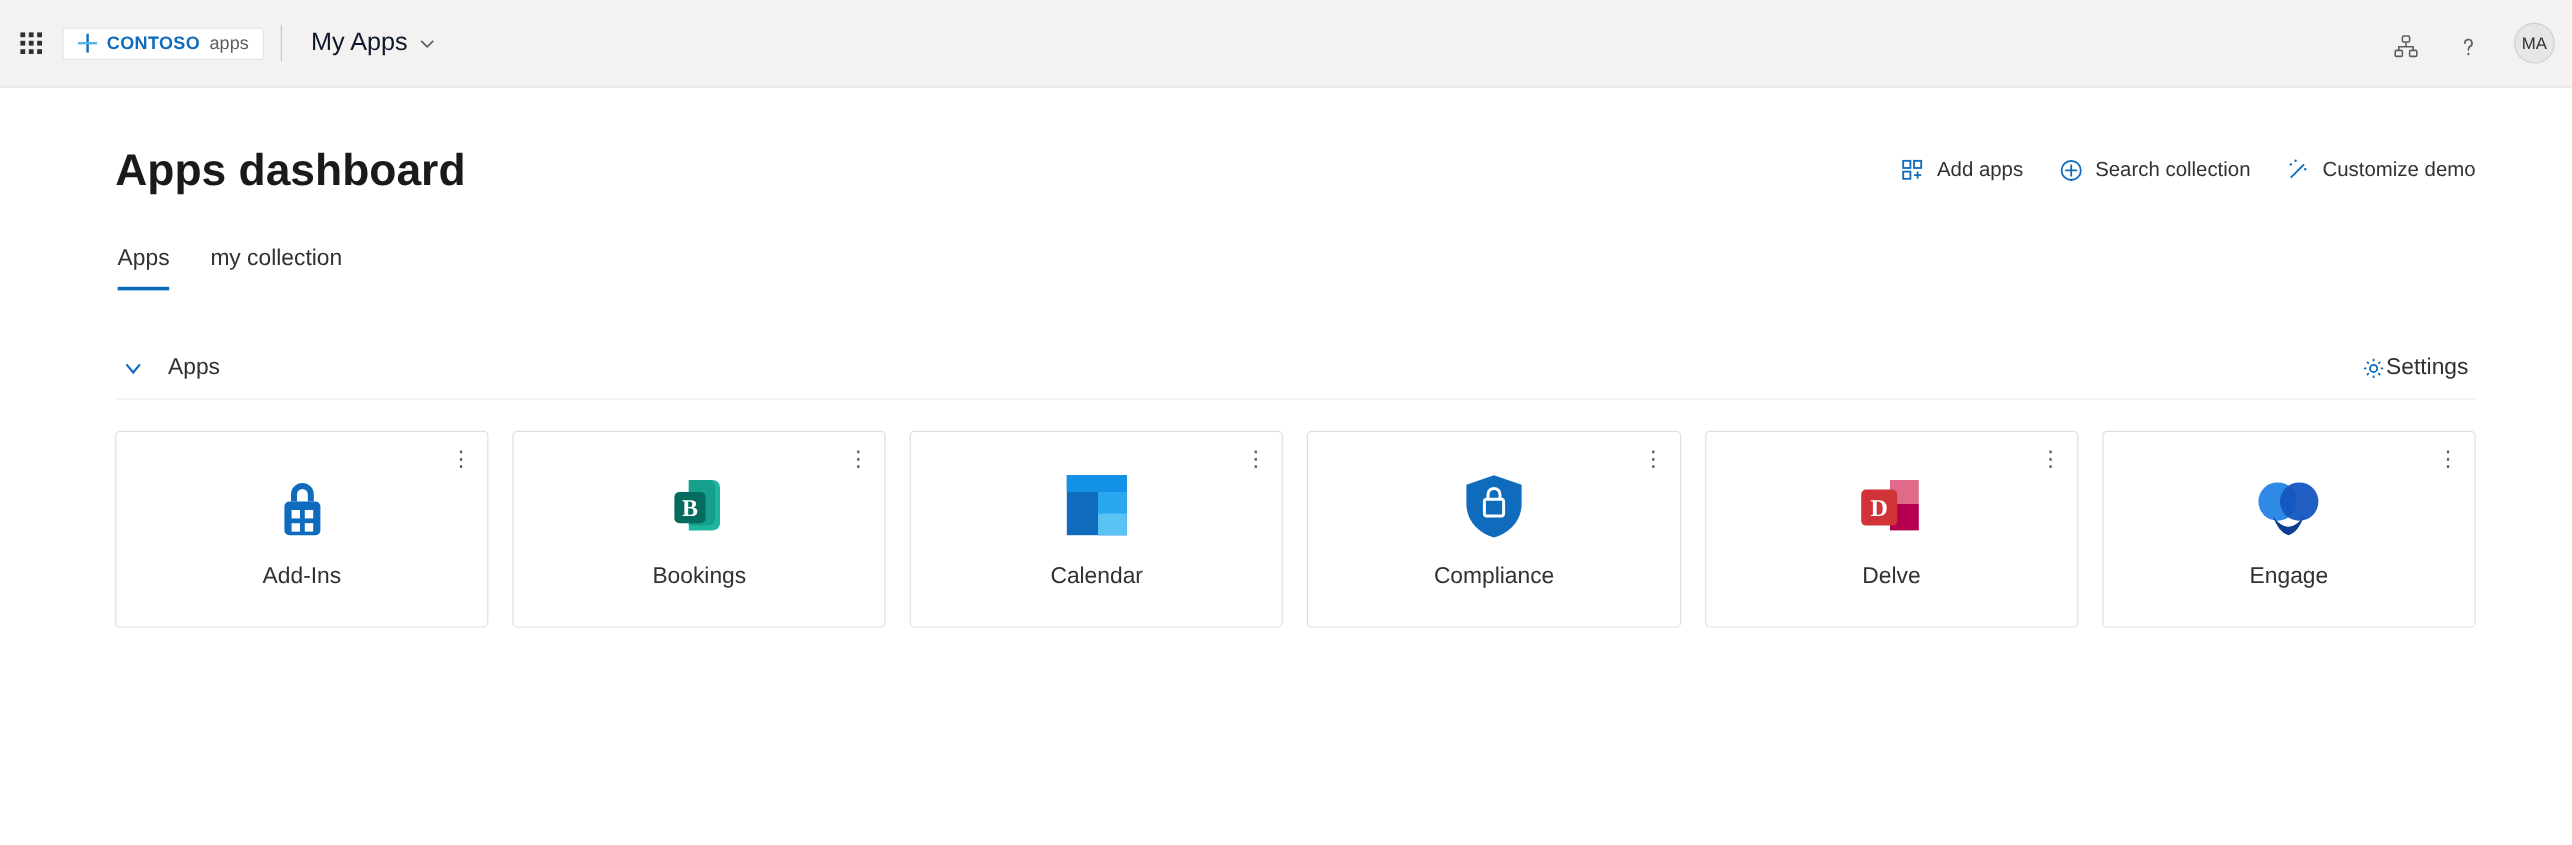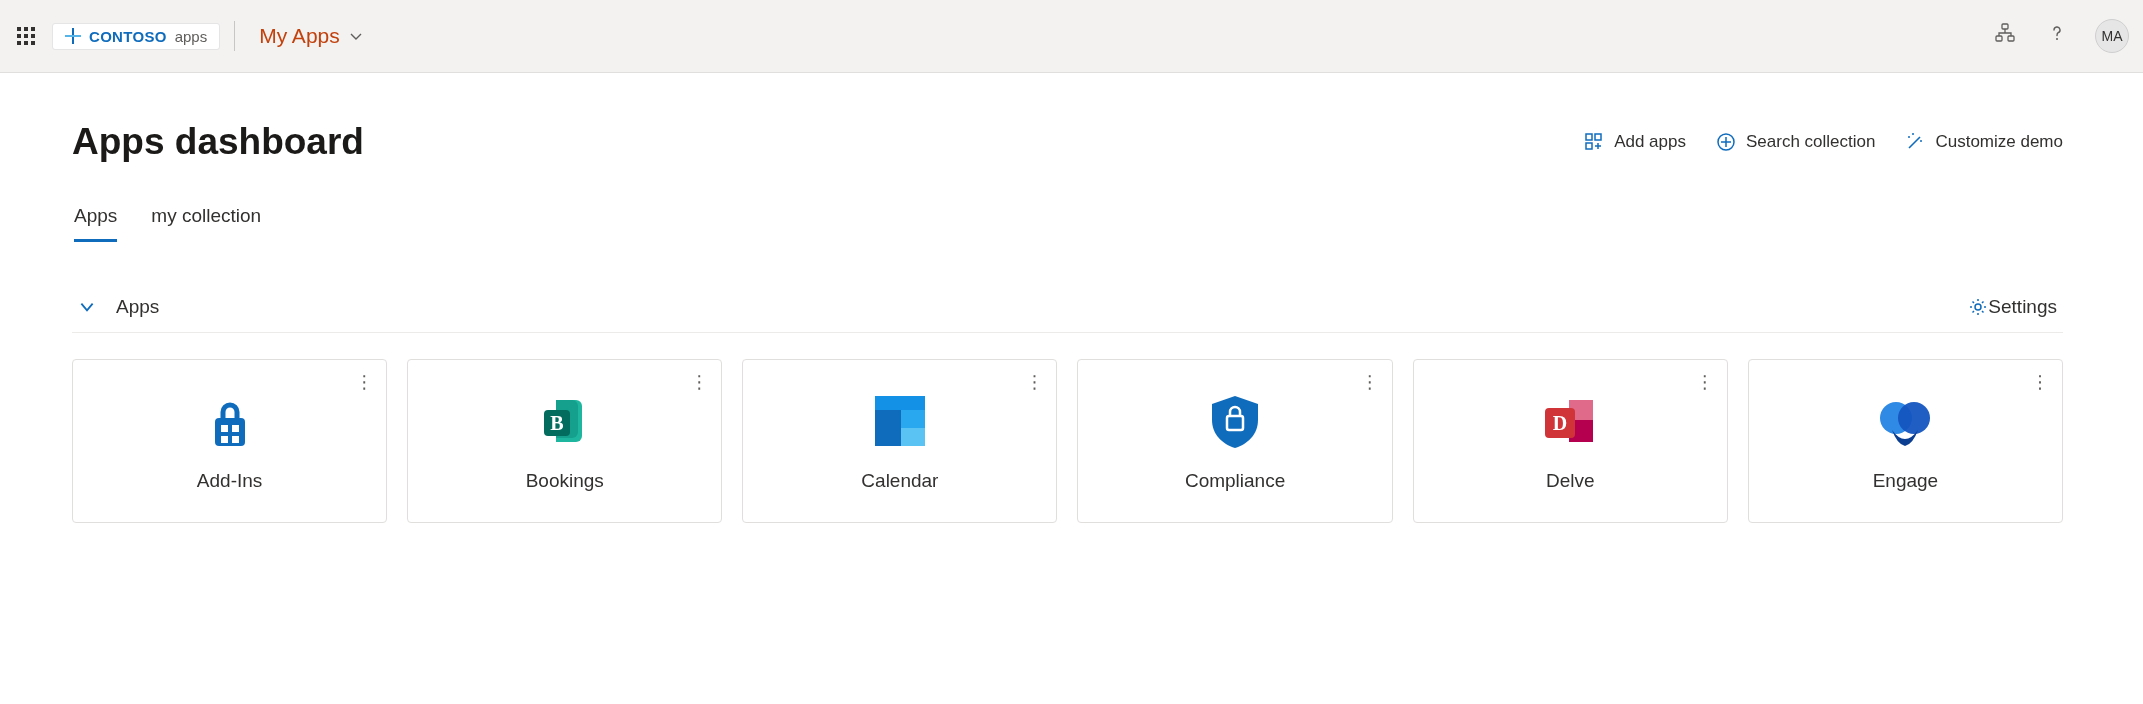--- a/index.html
+++ b/index.html
@@ -38,21 +38,21 @@
     font-size: 15px;
   }
   .brand-icon { width:16px; height:16px; }
   .brand-name { color: #0f6cbd; font-weight: 700; letter-spacing: .3px; }
   .brand-demo { color: #605e5c; }
   .divider {
     width: 1px; height: 30px; background: #c8c6c4;
   }
   .nav-dropdown {
     display: flex; align-items: center; gap: 8px;
-    font-size: 21px; color: #c2410c; cursor: pointer;
+    font-size: 21px; color: #0f172a; cursor: pointer;
     padding: 6px 10px;
   }
   .search-wrap {
     margin-left: auto; margin-right: auto;
     position: absolute;
     left: 50%;
     transform: translateX(-50%);
   }
   .search-box {
     width: 510px; height: 40px;
@@ -62,31 +62,31 @@
     padding: 0 12px;
     gap: 10px;
   }
   .search-input {
     border: none; outline: none;
     font-size: 18px; color: #605e5c;
     flex: 1; background: transparent;
   }
   .topbar-right {
     margin-left: auto;
-    display: flex; align-items: flex-start; gap: 24px;
+    display: flex; align-items: flex-end; gap: 24px;
   }
   .icn-btn { cursor: pointer; color: #605e5c; display:flex; align-items:center; justify-content:center; width:28px; height:28px; }
   .avatar {
     width: 34px; height: 34px; border-radius: 50%;
     background: #e6e6e6; border:1px solid #cfcfcf;
     display: flex; align-items: center; justify-content: center;
     font-size: 14px; color: #323130;
   }
   .main {
-    padding: 48px 80px 40px 72px;
+    padding: 48px 80px 40px 96px;
   }
   .page-head {
     display: flex; align-items: center; justify-content: space-between;
     margin-bottom: 42px;
   }
   .page-title {
     font-size: 37px; font-weight: 600; color: #1b1a19;
   }
   .cmd-bar { display: flex; gap: 30px; }
   .cmd {

